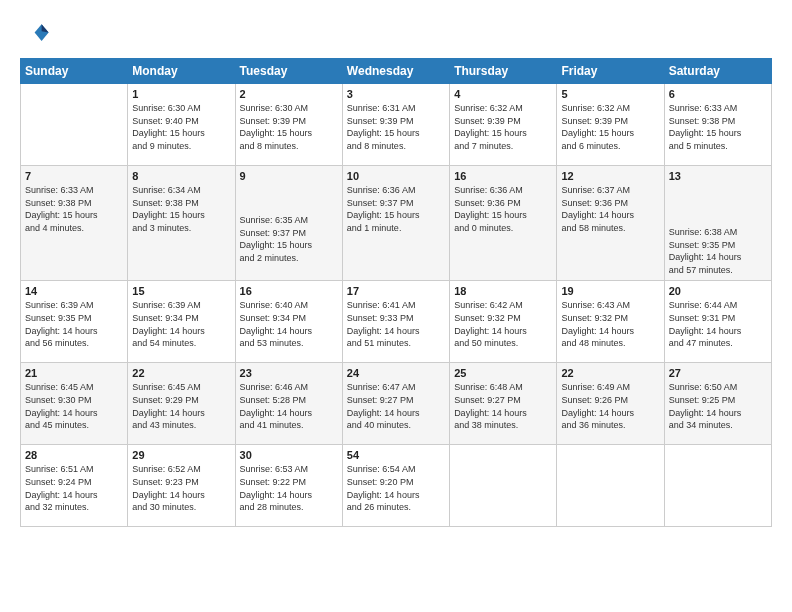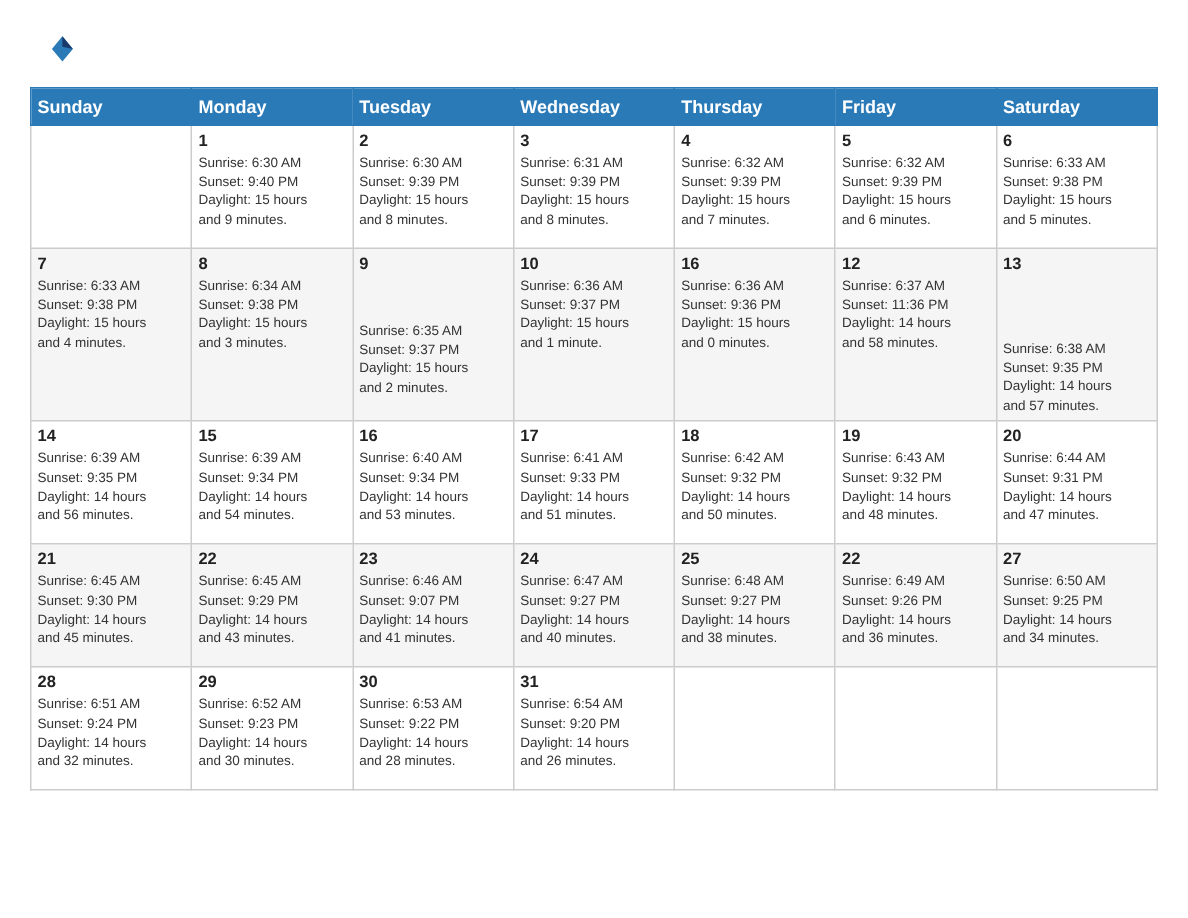--- a/index.html
+++ b/index.html
@@ -194,21 +194,21 @@
           <td>
             <span class="day-num">16</span>
             <div class="cell-content" style="white-space: pre-line;">Sunrise: 6:36 AM
 Sunset: 9:36 PM
 Daylight: 15 hours
 and 0 minutes.</div>
           </td>
           <td>
             <span class="day-num">12</span>
             <div class="cell-content" style="white-space: pre-line;">Sunrise: 6:37 AM
-Sunset: 11:36 PM
+Sunset: 9:36 PM
 Daylight: 14 hours
 and 58 minutes.</div>
           </td>
           <td>
             <span class="day-num">13</span>
             <div class="cell-content" style="white-space: pre-line; margin-top: 44px;">Sunrise: 6:38 AM
 Sunset: 9:35 PM
 Daylight: 14 hours
 and 57 minutes.</div>
           </td>
@@ -275,21 +275,21 @@
           <td>
             <span class="day-num">22</span>
             <div class="cell-content" style="white-space: pre-line;">Sunrise: 6:45 AM
 Sunset: 9:29 PM
 Daylight: 14 hours
 and 43 minutes.</div>
           </td>
           <td>
             <span class="day-num">23</span>
             <div class="cell-content" style="white-space: pre-line;">Sunrise: 6:46 AM
-Sunset: 9:07 PM
+Sunset: 5:28 PM
 Daylight: 14 hours
 and 41 minutes.</div>
           </td>
           <td>
             <span class="day-num">24</span>
             <div class="cell-content" style="white-space: pre-line;">Sunrise: 6:47 AM
 Sunset: 9:27 PM
 Daylight: 14 hours
 and 40 minutes.</div>
           </td>
@@ -331,21 +331,21 @@
 and 30 minutes.</div>
           </td>
           <td>
             <span class="day-num">30</span>
             <div class="cell-content" style="white-space: pre-line;">Sunrise: 6:53 AM
 Sunset: 9:22 PM
 Daylight: 14 hours
 and 28 minutes.</div>
           </td>
           <td>
-            <span class="day-num">31</span>
+            <span class="day-num">54</span>
             <div class="cell-content" style="white-space: pre-line;">Sunrise: 6:54 AM
 Sunset: 9:20 PM
 Daylight: 14 hours
 and 26 minutes.</div>
           </td>
           <td></td>
           <td></td>
           <td></td>
         </tr>
       </tbody>

